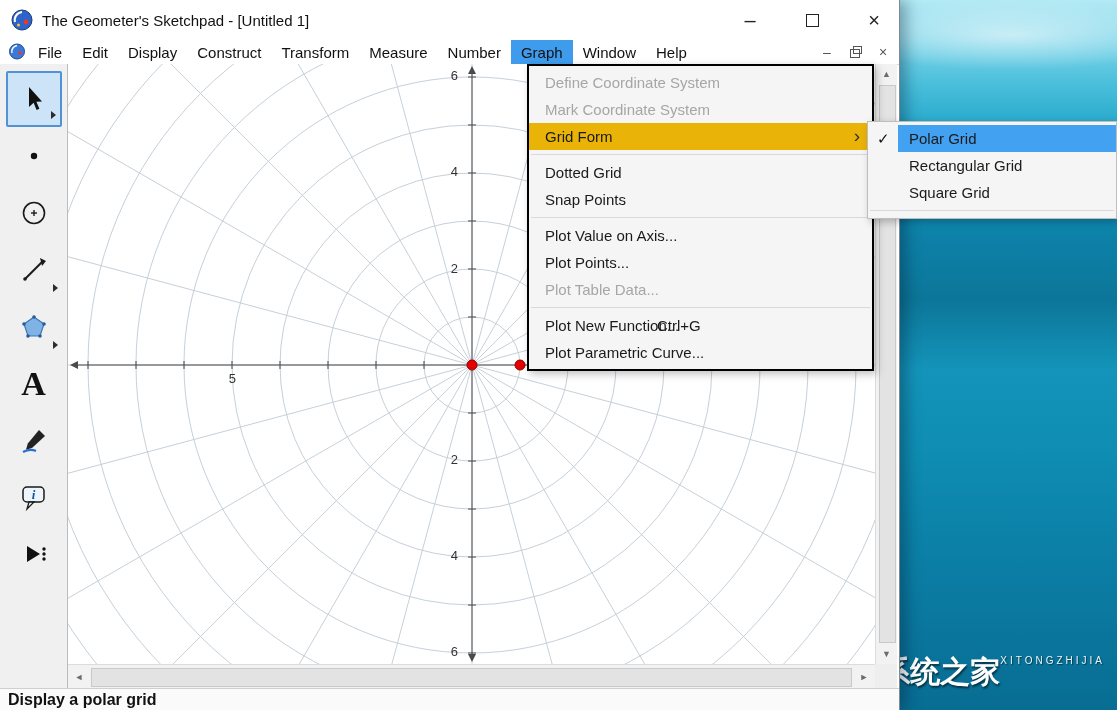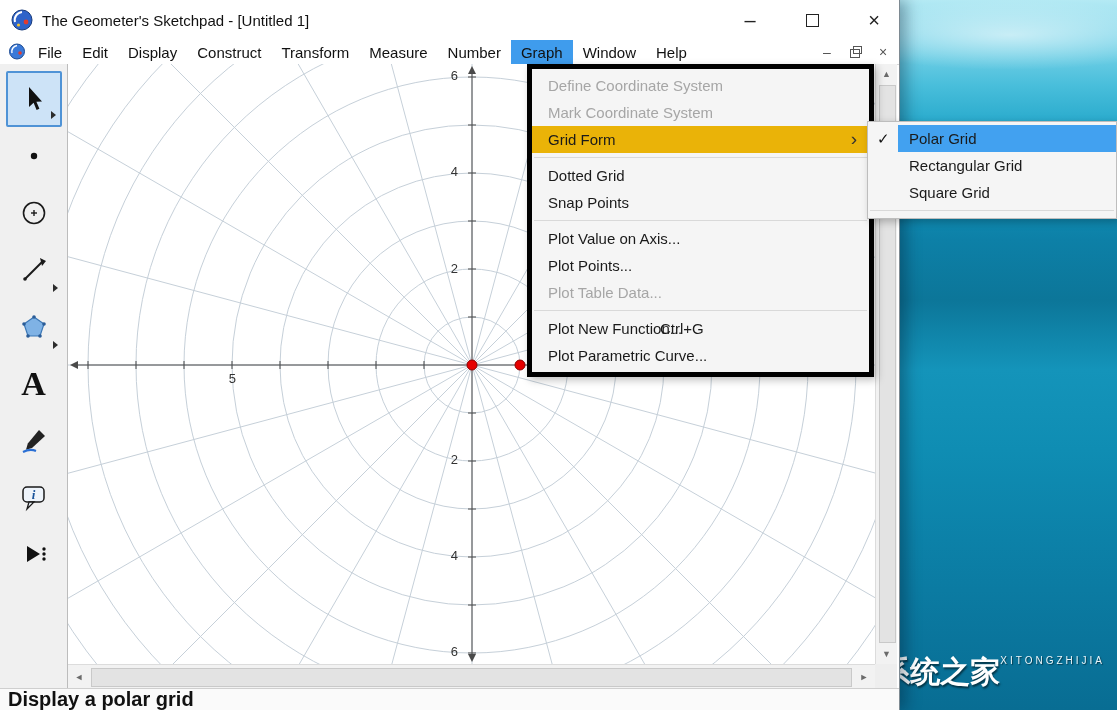--- a/index.html
+++ b/index.html
@@ -63,24 +63,24 @@
            border-top:1px solid #dcdcdc;box-sizing:border-box;}
   .scroll-btn{position:absolute;display:flex;align-items:center;justify-content:center;color:#6b6b6b;font-size:9px;}
   .vs-up{left:0;top:0;width:21px;height:20px;} .vs-down{left:0;bottom:0;width:21px;height:20px;}
   .hs-left{left:0;top:0;width:22px;height:23px;} .hs-right{right:0;top:0;width:22px;height:23px;}
   .vthumb{position:absolute;left:3px;top:21px;width:15px;height:556px;background:#e3e3e3;border:1px solid #c9c9c9;}
   .hthumb{position:absolute;left:23px;top:3px;width:759px;height:17px;background:#e3e3e3;border:1px solid #c9c9c9;}
   .scroll-corner{position:absolute;left:807px;top:600px;width:22px;height:24px;background:#eee;}
 
   .status-bar{position:absolute;left:0;top:688px;width:100%;height:22px;background:#fafafa;
               border-top:1px solid #cfcfcf;display:flex;align-items:center;box-sizing:border-box;}
-  .status-text{margin-left:8px;font-size:20px;font-weight:bold;color:#111;}
+  .status-text{margin-left:8px;font-size:16px;font-weight:bold;color:#111;}
 
   
-  .dropdown{position:absolute;left:527px;top:64px;width:347px;background:#f5f5f5;border:5px solid #000000;
+  .dropdown{position:absolute;left:527px;top:64px;width:347px;background:#f5f5f5;border:2px solid #000000;
             box-shadow:3px 3px 8px rgba(0,0,0,.25);padding:3px 0;box-sizing:border-box;z-index:40;}
   .mi{position:relative;height:27px;line-height:27px;padding:0 16px;font-size:15px;color:#1a1a1a;white-space:nowrap;}
   .mi.disabled{color:#a6a6a6;}
   .mi.highlighted{background:#eab308;}
   .mi-arrow{position:absolute;right:12px;top:0;font-size:19px;line-height:25px;color:#333;}
   .mi-shortcut{position:absolute;left:128px;top:0;}
   .sep{height:1px;background:#d9d9d9;margin:4px 2px;}
 
   .submenu{position:absolute;left:867px;top:121px;width:250px;background:#f5f5f5;border:1px solid #bdbdbd;
            box-shadow:3px 3px 8px rgba(0,0,0,.25);padding:3px 0;box-sizing:border-box;z-index:41;}

